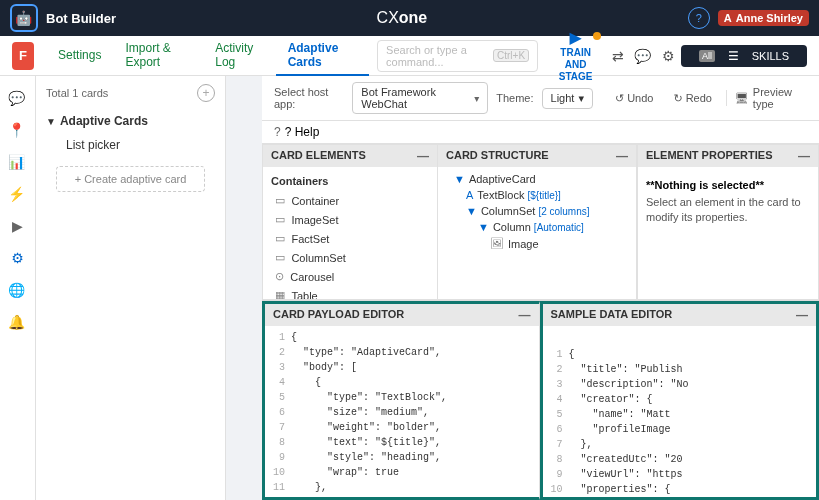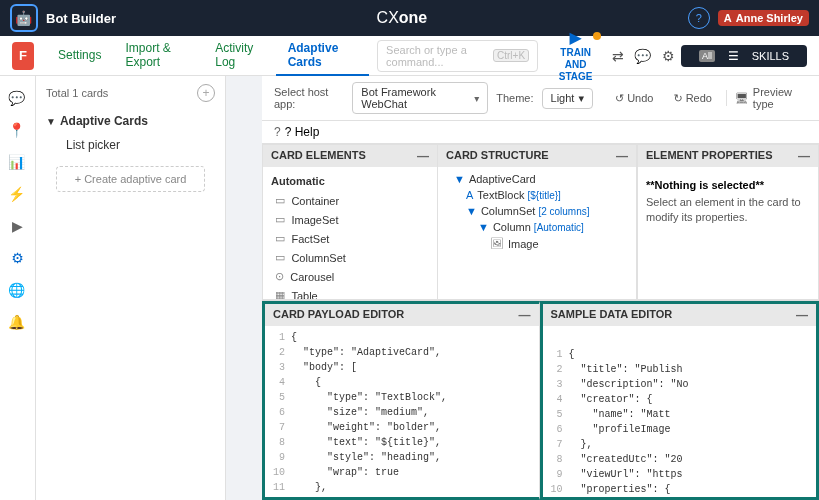--- a/index.html
+++ b/index.html
@@ -219,21 +219,21 @@
     </div>
 
     <div class="editor-area" style="height: calc(100% - 290px); min-height: 130px;">
 
       <div class="panel card-elements-panel" style="width:175px;">
         <div class="panel-header">
           <span>CARD ELEMENTS</span>
           <span class="panel-collapse">—</span>
         </div>
         <div class="panel-content">
-          <div class="elements-section-title">Automatic</div>
+          <div class="elements-section-title">Containers</div>
           <div class="element-item">
             <span style="color:#888;">▭</span>
             <span>Container</span>
           </div>
           <div class="element-item">
             <span style="color:#888;">▭</span>
             <span>ImageSet</span>
           </div>
           <div class="element-item">
             <span style="color:#888;">▭</span>

